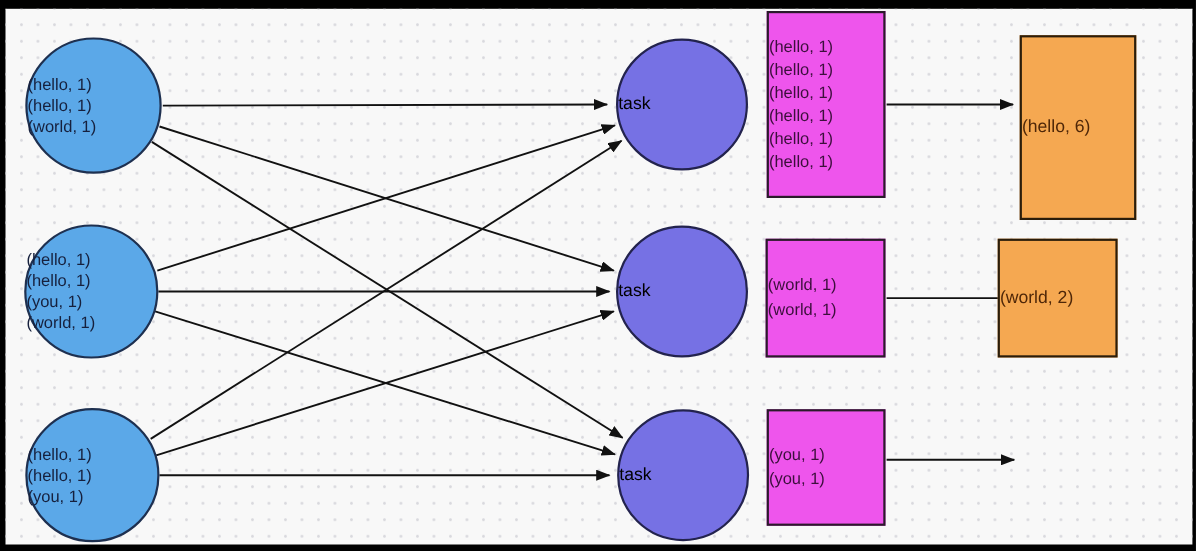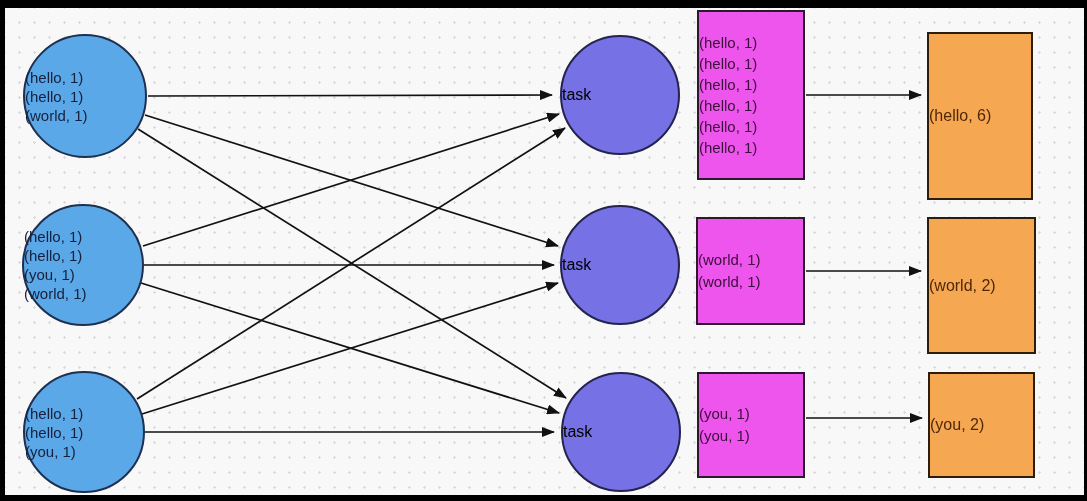--- a/index.html
+++ b/index.html
@@ -149,19 +149,16 @@
     <div class="kv-line">(world, 1)</div>
   </div>
   <div class="node group small" style="left:697px; top:372px; width:108px; height:106px;">
     <div class="kv-line">(you, 1)</div>
     <div class="kv-line">(you, 1)</div>
   </div>
 
   <div class="node result" style="left:927px; top:12px; width:106px; height:168px;margin-top:20px;">
     <div class="kv-line">(hello, 6)</div>
   </div>
-  <div class="node result" style="left:927px; top:217px; width:109px; height:137px;">
+  <div class="node result" style="left:907px; top:217px; width:109px; height:108px;">
     <div class="kv-line">(world, 2)</div>
-  </div>
-  <div class="node result" style="left:928px; top:372px; width:107px; height:106px;">
-    <div class="kv-line">(you, 2)</div>
   </div>
 </div>
 
 </body></html>

